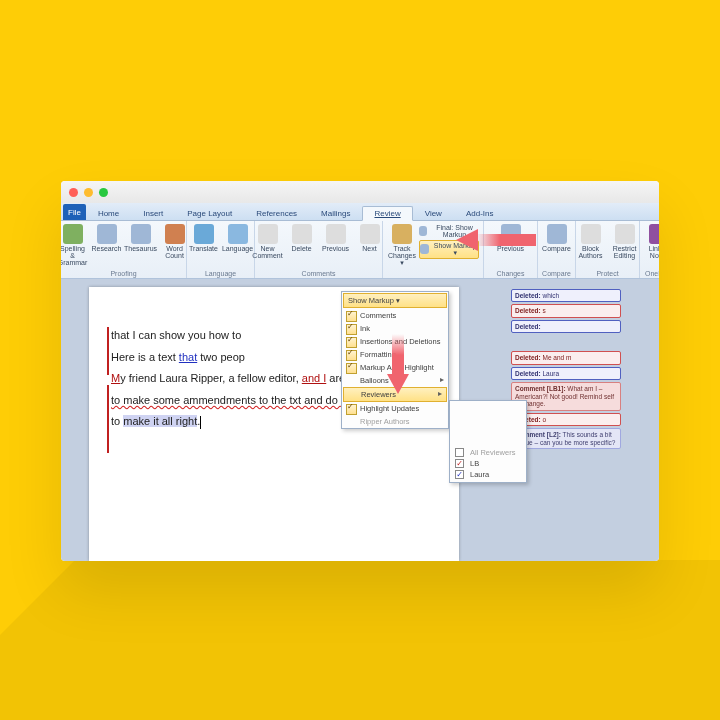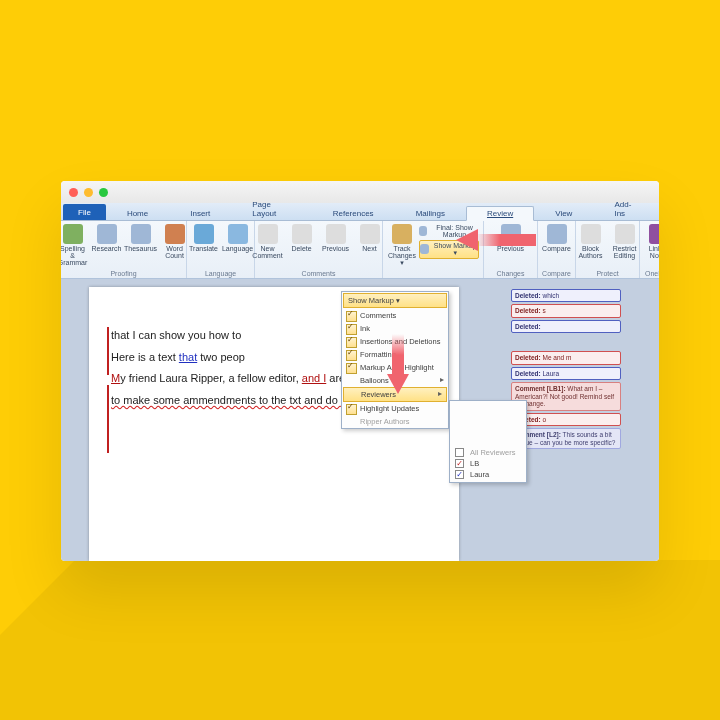--- a/index.html
+++ b/index.html
@@ -46,32 +46,32 @@
   .dot.red{background:#ff5f57;} .dot.yellow{background:#febc2e;} .dot.green{background:#28c840;}
   .tabs {
     height: 18px;
     display: flex;
     align-items: flex-end;
     padding-left: 2px;
     background: linear-gradient(#e2ecf8,#cddff2);
     border-bottom: 1px solid #a8bcd4;
   }
   .tab {
-    padding: 2px 20px;
+    padding: 2px 11px;
     font-size: 8px;
     color: #2a4a7a;
     border: 1px solid transparent;
     border-bottom: none;
     cursor: pointer;
   }
   .tab.file {
     background: #1e61b8;
     color: #fff;
     border-radius: 2px 2px 0 0;
-    padding: 3px 14px;
+    padding: 3px 4px;
   }
   .tab.active {
     background: #f4f8fc;
     border: 1px solid #a8bcd4;
     border-bottom: 1px solid #f4f8fc;
     margin-bottom: -1px;
     border-radius: 2px 2px 0 0;
     text-decoration: underline;
   }
   .ribbon {
@@ -466,20 +466,23 @@
       <p><span>that I can show you how to </span></p>
       <p>
         <span>Here is a text </span><span class="ins-blue">that</span><span> two peop</span>
       </p>
       <p>
         <span class="ins-red">M</span><span>y friend Laura Ripper, a fellow editor, </span><span class="ins-red">and I</span><span> are going</span>
       </p>
       <p>
         <span class="sq-red">to make some ammendments to the txt and do </span><span class="hl-pink">a</span>
       </p>
+      <p>
+        <span>to </span><span class="hl-blue">make it all right</span><span>.</span><span class="cursor"></span>
+      </p>
     </div>
 
     <div class="margin">
       <div class="note blue"><span class="lbl">Deleted:</span><span> which</span></div>
       <div class="note red"><span class="lbl">Deleted:</span><span> s</span></div>
       <div class="note blue"><span class="lbl">Deleted:</span><span></span></div>
       <div style="height:14px"></div>
       <div class="note red"><span class="lbl">Deleted:</span><span> Me and m</span></div>
       <div class="note blue"><span class="lbl">Deleted:</span><span> Laura</span></div>
       <div class="note comment-r"><span class="lbl">Comment [LB1]:</span><span> What am I – American?! Not good! Remind self to change.</span></div>

